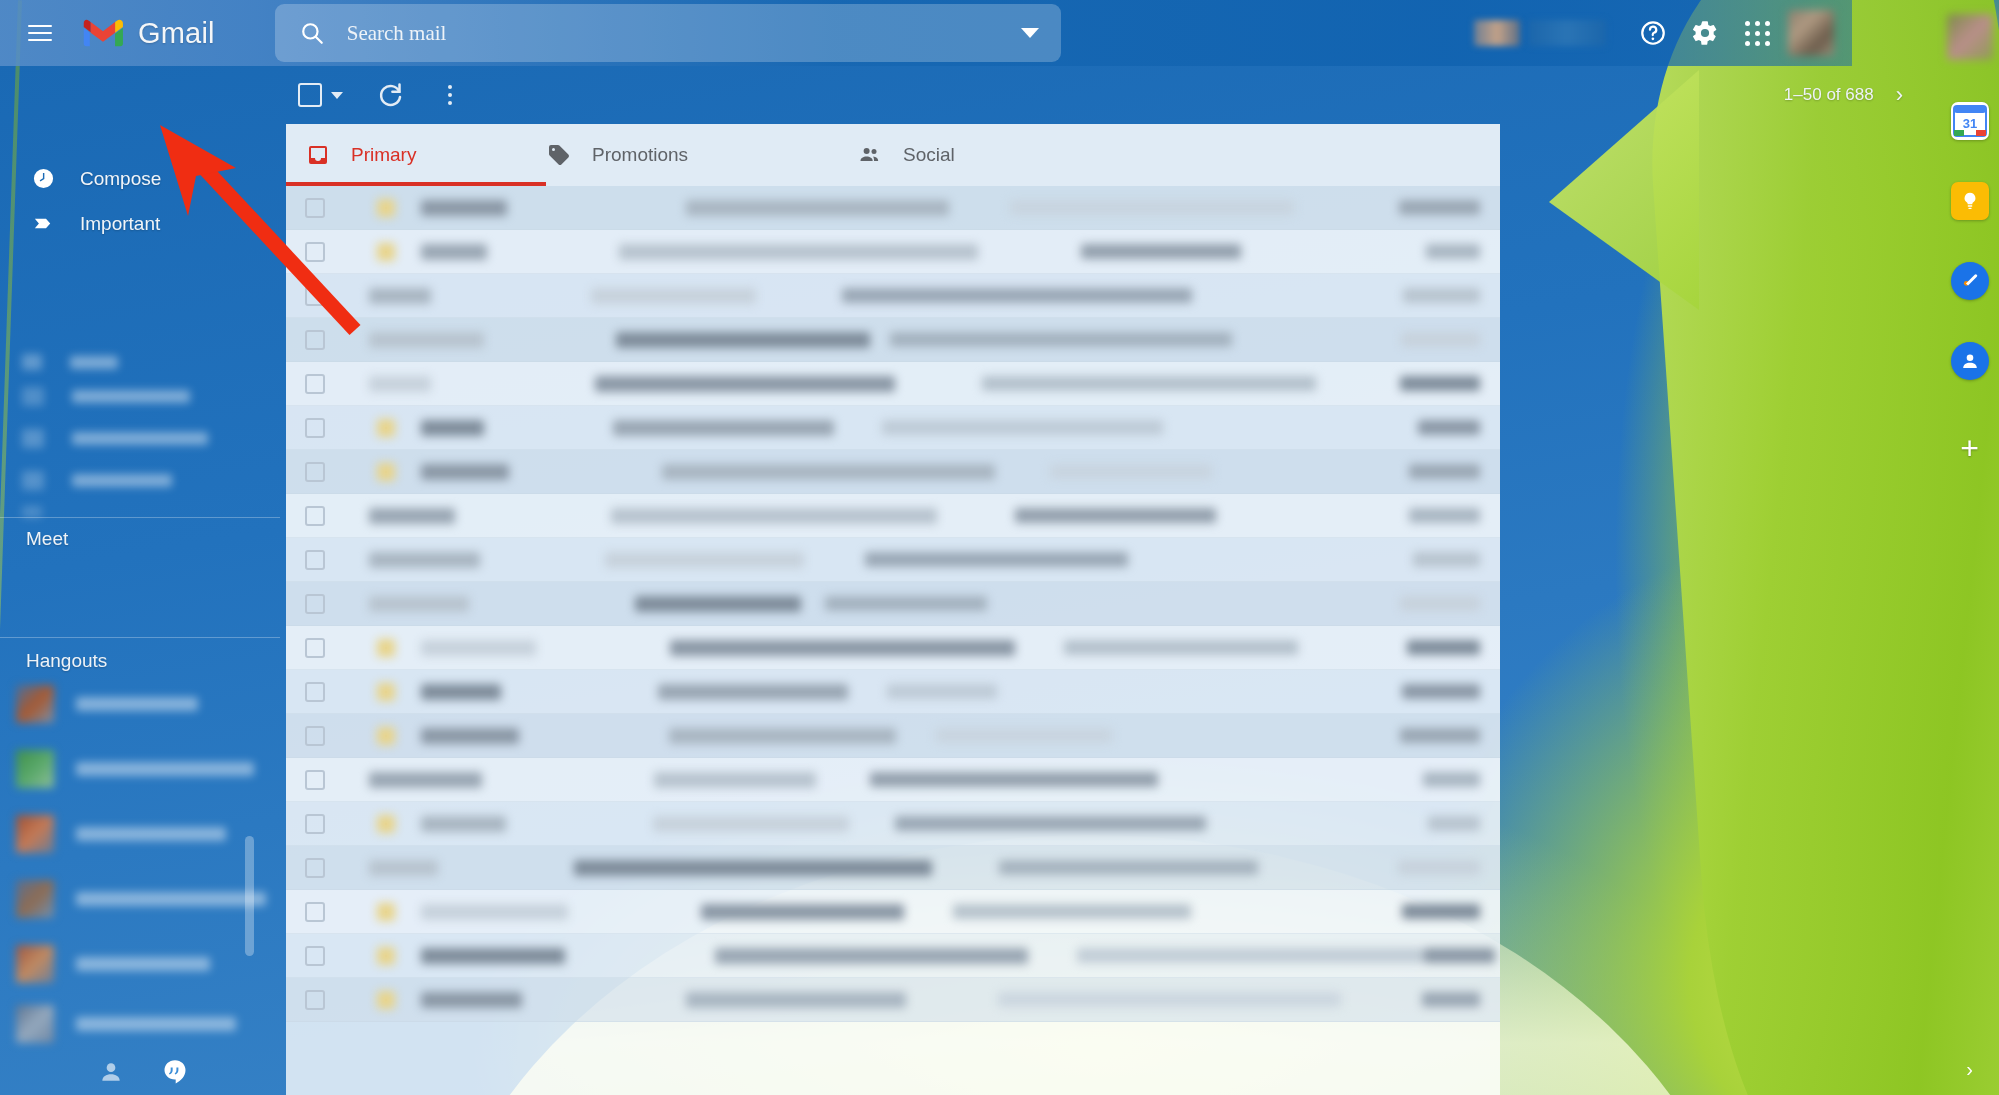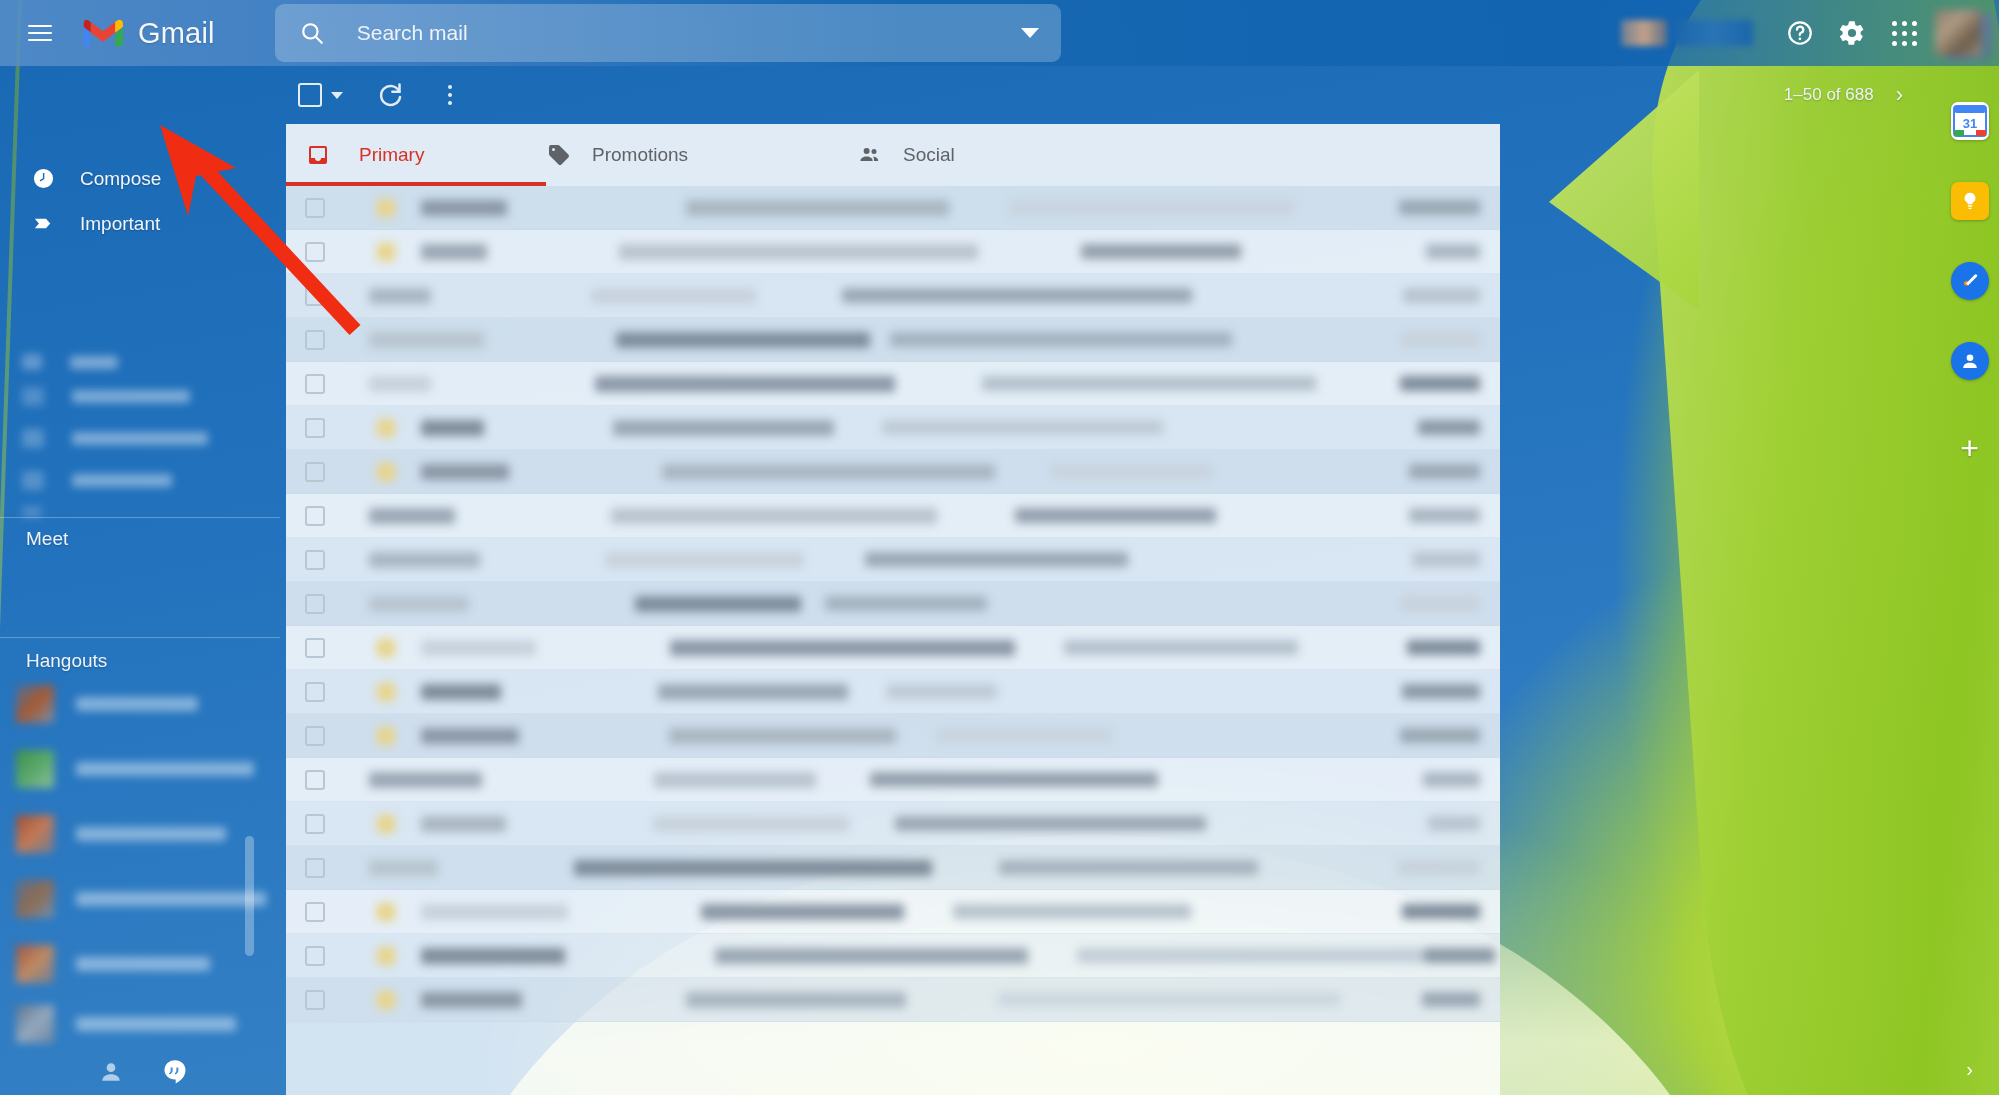--- a/index.html
+++ b/index.html
@@ -41,39 +41,39 @@
     opacity: .85;
   }
   #leaf-tip {
     right: 300px; top: 70px; width: 150px; height: 240px;
     clip-path: polygon(100% 0, 100% 100%, 0 55%);
     background: linear-gradient(135deg,#c9e66a,#a6d53c);
   }
 
   
   #topbar {
-    position: absolute; left: 0; top: 0; width: 1999px; height: 66px;
+    position: absolute; left: 0; top: 0; width: 1852px; height: 66px;
     display: flex; align-items: center; z-index: 40;
     background: linear-gradient(90deg, rgba(88,142,201,.85) 0%, rgba(74,134,199,.85) 14%, rgba(23,103,178,.92) 45%, rgba(17,99,176,.92) 78%, rgba(17,99,176,.5) 100%);
   }
   #hamburger { width: 48px; height: 48px; margin-left: 16px; display:flex; flex-direction:column; justify-content:center; align-items:center; gap:5px; cursor:pointer; }
   #hamburger i { display:block; width:24px; height:2px; background:#fff; border-radius:2px; }
   #gmail-logo { margin-left: 18px; width: 42px; height: 34px; position: relative; }
   .brand-title { color:#f4f6f8; font-size:29px; margin-left:14px; letter-spacing:.2px; text-shadow:0 1px 2px rgba(0,0,0,.18); }
 
   #searchbar {
     margin-left: 60px; width: 786px; height: 58px; border-radius: 9px;
     background: rgba(255,255,255,.23);
     display:flex; align-items:center; padding: 0 18px 0 24px; cursor:text;
   }
   #searchbar .sicon { width:26px; height:26px; flex:0 0 26px; }
   #search-input {
     flex:1; background:transparent; border:none; outline:none;
-    color:#fff; font-size:21px; margin-left:32px;
-    font-family:Liberation Sans, sans-serif;
+    color:#fff; font-size:21px; margin-left:22px;
+    font-family:Liberation Serif, serif;
   }
   #search-input::placeholder { color:#eef3f8; opacity:1; }
   #search-caret { width:0;height:0;border-left:9px solid transparent;border-right:9px solid transparent;border-top:10px solid #fff; margin-right:4px; cursor:pointer;}
 
   #topright { margin-left:auto; display:flex; align-items:center; gap:6px; padding-right:10px;}
   .blurchip { height: 26px; border-radius:3px; filter: blur(3.2px); }
   .ticon { width:46px; height:46px; display:flex; align-items:center; justify-content:center; cursor:pointer; }
   #apps-grid { display:grid; grid-template-columns:repeat(3,5px); grid-template-rows:repeat(3,5px); gap:5px; }
   #apps-grid span { width:5px;height:5px;background:#fff;border-radius:50%; }
   #account-avatar { width:46px;height:46px;border-radius:4px; filter: blur(4px);
@@ -131,21 +131,21 @@
     position:absolute; left:286px; top:124px; width:1214px; height:971px;
     background: rgba(255,255,255,.78);
     z-index:18; overflow:hidden;
   }
   #tabs { height:62px; display:flex; align-items:stretch; background: rgba(232,240,247,.72); }
   .tab { display:flex; align-items:center; cursor:pointer; position:relative; font-size:19px; color:#5f6368; }
   .tab .tabicon { width:26px; flex:0 0 26px; display:flex; align-items:center; justify-content:center;}
   .tab .tablabel { margin-left:20px; }
   .tab.active { color:#d93025; }
   .tab.active::after { content:""; position:absolute; left:0; right:0; bottom:0; height:4px; background:#d93025; }
-  #tab-primary { width:260px; padding-left:19px;gap:8px; }
+  #tab-primary { width:260px; padding-left:19px; }
   #tab-social { width:272px; padding-left:11px; }
   #tab-promotions { width:300px; padding-left:0px; }
 
   .mrow { height:44px; display:flex; align-items:center; border-bottom:1px solid rgba(200,214,228,.45); }
   .mrow .mcheck { width:20px;height:20px;border:2px solid #b9c6d4;border-radius:3px; margin-left:19px; flex:0 0 20px; cursor:pointer;}
   .mrow .mblur { filter: blur(5px); display:flex; align-items:center; flex:1; height:100%; padding-left:18px;}
   .mseg { height:14px; border-radius:2px; }
 
   
   #rightrail { position:absolute; right:0; top:66px; width:59px; height:1029px; z-index:25;

